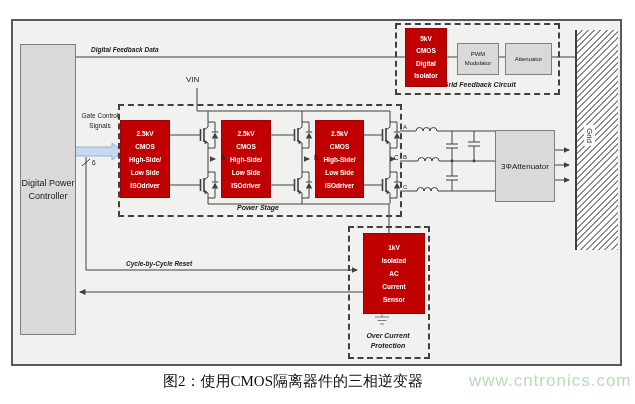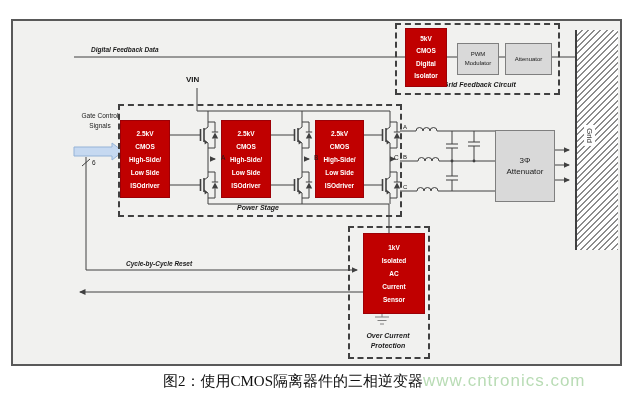--- a/index.html
+++ b/index.html
@@ -2,38 +2,38 @@
 <html><head>
 <meta charset="utf-8">
 <style>
   html,body{margin:0;padding:0;background:#fff;}
   .stage{position:relative;width:635px;height:404px;background:#ffffff;
          font-family:"Liberation Sans",sans-serif;overflow:hidden;}
   .frame{position:absolute;left:11px;top:19px;width:607px;height:343px;
          background:#f1f1ef;border:2px solid #595959;}
   .abs{position:absolute;}
   .gray-box{background:#d9d9d9;border:1px solid #7f7f7f;color:#1a1a1a;
-            display:flex;flex-direction:column;align-items:center;justify-content:center;
+            display:flex;flex-direction:row;align-items:center;justify-content:center;
             text-align:center;}
   .red-box{background:#c00000;border:1px solid #9c0006;color:#ffffff;font-weight:bold;
            display:flex;flex-direction:column;align-items:center;justify-content:center;
            text-align:center;}
   .dashed{border:2px dashed #404040;background:transparent;}
   .lbl{color:#1a1a1a;white-space:nowrap;}
   .lbl-it{font-style:italic;font-weight:bold;color:#1a1a1a;white-space:nowrap;}
   .tiny{font-size:6.5px;}
   .small{font-size:7px;}
   svg.wires{position:absolute;left:0;top:0;z-index:3;pointer-events:none;}
   .layer{z-index:4;}
   .grid-bar{position:absolute;left:575px;top:30px;width:41px;height:220px;
      background:repeating-linear-gradient(135deg,#ffffff 0px,#ffffff 3px,#8c8c8c 3px,#8c8c8c 4.4px);
      border-left:2px solid #404040;z-index:2;}
   .grid-label{position:absolute;left:579px;top:130px;z-index:4;background:#ffffff;
      padding:1px 3px;font-size:8px;color:#333;transform:rotate(90deg);transform-origin:center;}
-  .caption-row{position:absolute;left:163px;top:371px;display:flex;align-items:baseline;z-index:4;}
+  .caption-row{position:absolute;left:163px;top:371px;display:flex;align-items:baseline;z-index:4;gap:46px;}
   .cap-text{font-family:"Liberation Serif",serif;font-size:15px;color:#111111;}
   .watermark{font-size:17px;color:#b9dcb5;margin-left:0;letter-spacing:1px;}
   .driver-box{line-height:13px;font-size:6.5px;}
   .sensor-box{line-height:13px;font-size:6.5px;}
   .iso-box{line-height:12.5px;font-size:6.5px;}
 </style>
 </head>
 <body>
 
 <div class="stage">
@@ -120,27 +120,30 @@
       <path d="M553,150 H569" marker-end="url(#ar)"></path>
       <path d="M553,165 H569" marker-end="url(#ar)"></path>
       <path d="M553,180 H569" marker-end="url(#ar)"></path>
     </g>
 
     <g stroke="#808080" stroke-width="1" fill="none">
       <path d="M382,312 V317 M375,317 H389 M377.5,320.5 H386.5 M380,324 H384"></path>
     </g>
   </svg>
 
+  <div class="abs gray-box layer" style="left:20px;top:44px;width:54px;height:289px;font-size:9px;line-height:13px;">
+    <span>Digital Power Controller</span>
+  </div>
 
   <div class="abs lbl-it tiny layer" style="left:91px;top:46px;">Digital Feedback Data</div>
 
   <div class="abs lbl tiny layer" style="left:80px;top:111px;width:40px;text-align:center;white-space:normal;line-height:10px;">Gate Control Signals</div>
   <div class="abs lbl tiny layer" style="left:92px;top:159px;">6</div>
 
-  <div class="abs lbl layer" style="left:186px;top:75px;font-size:8px;font-weight:bold;text-align:center;">VIN</div>
+  <div class="abs lbl layer" style="left:186px;top:75px;font-size:8px;font-weight:normal;text-align:center;">VIN</div>
 
   <div class="abs dashed layer" style="left:118px;top:104px;width:280px;height:109px;"></div>
   <div class="abs lbl-it small layer" style="left:118px;top:204px;width:280px;text-align:center;">Power Stage</div>
 
   <div class="abs red-box driver-box layer" style="left:120px;top:120px;width:48px;height:76px;">
     <span>2.5kV</span>
     <span>CMOS</span>
     <span>High-Side/</span>
     <span>Low Side</span>
     <span>ISOdriver</span>

